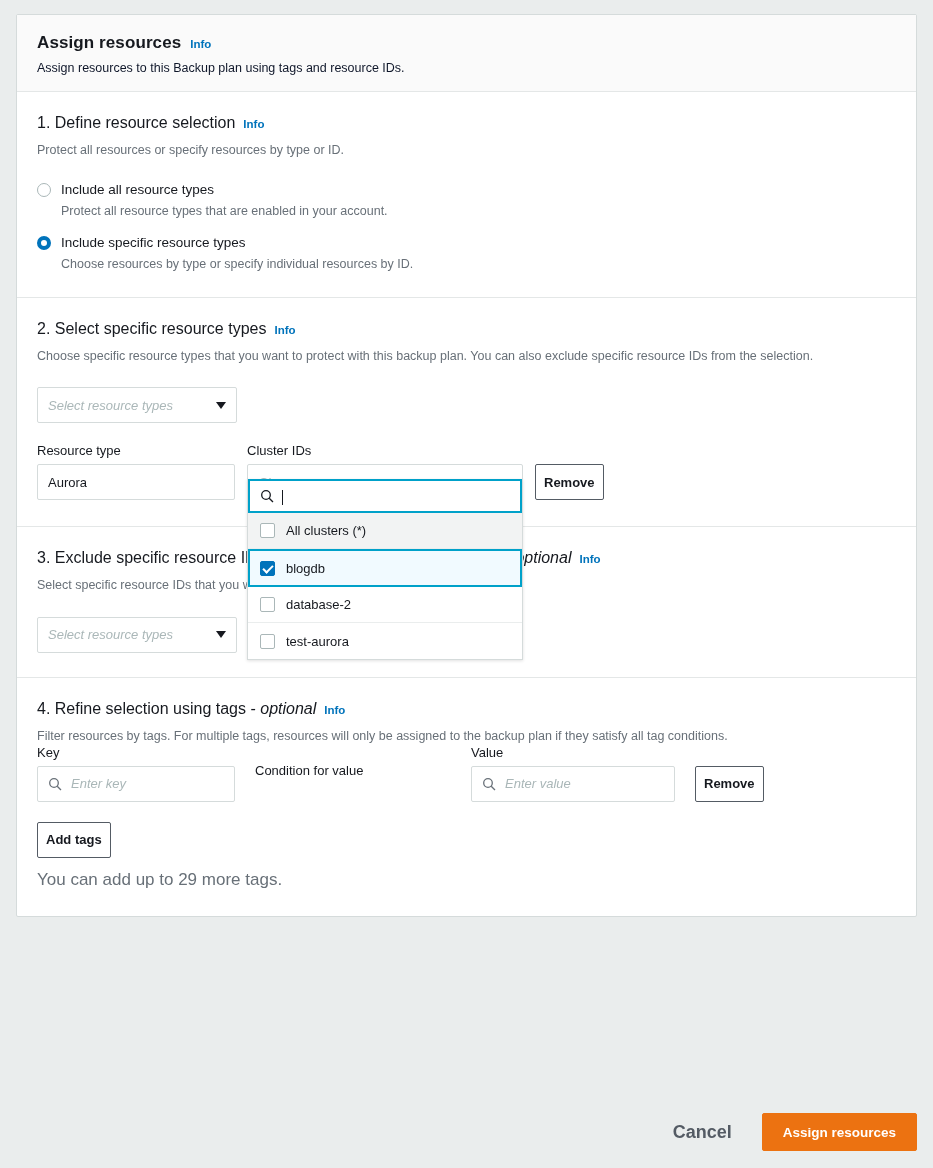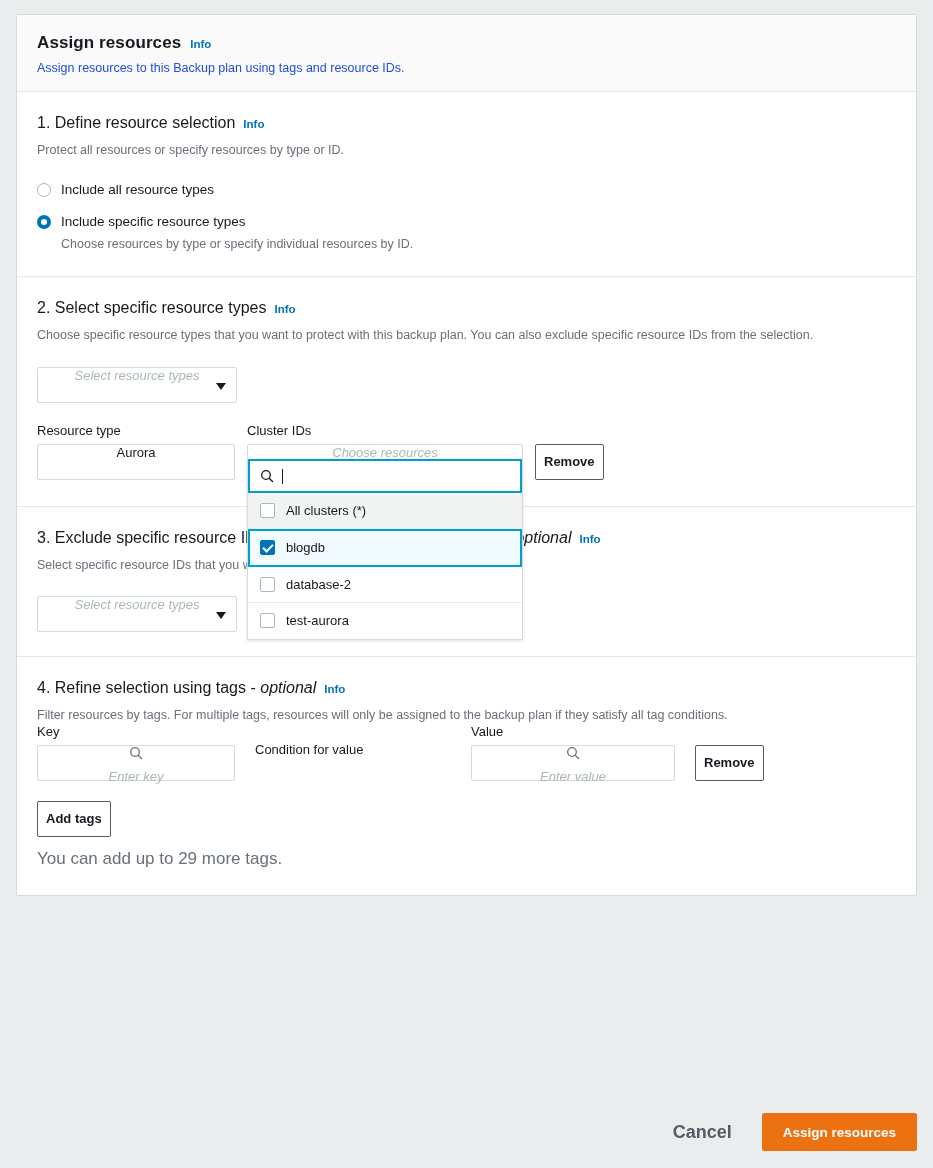--- a/index.html
+++ b/index.html
@@ -37,21 +37,21 @@
   .card-title {
     font-size: 17px; font-weight: bold; color: #16191F;
     letter-spacing: .1px;
   }
   .info-link {
     font-size: 11.5px; font-weight: bold; color: #0073BB;
     cursor: pointer;
   }
   .card-subtitle {
     margin-top: 8px;
-    font-size: 12.5px; color: #1d4ed8;
+    font-size: 12.5px; color: #0f172a;
   }
 
   
   .section {
     padding: 22px 20px 24px 20px;
     border-bottom: 1px solid #E4E7E7;
     position: relative;
   }
   .section.last { border-bottom: none; }
   .section-head {
@@ -99,21 +99,20 @@
   }
   .control {
     height: 36px;
     border: 1px solid #AAB7B8;
     border-radius: 2px;
     background: #fff;
     display: flex; align-items: center;
     padding: 0 10px;
     font-size: 13px;
     color: #16191F;
-    flex-direction: column;
   }
   .control.placeholder-ctl { border-color: #D5DBDB; }
   .ph { color: #AAB7B8; font-style: italic; font-size: 13px; }
   .caret-down, .caret-up {
     width: 0; height: 0; margin-left: auto;
     border-left: 5px solid transparent;
     border-right: 5px solid transparent;
   }
   .caret-down { border-top: 7px solid #16191F; }
   .caret-up   { border-bottom: 7px solid #16191F; }
@@ -255,20 +254,21 @@
         <span class="section-title">1. Define resource selection</span>
         <span class="info-link">Info</span>
       </div>
       <div class="section-desc">Protect all resources or specify resources by type or ID.</div>
 
       <div class="radio-group">
         <div class="radio-row">
           <span class="radio"></span>
           <span class="radio-texts">
             <span class="radio-label" style="display:block">Include all resource types</span>
+            <span class="radio-sub" style="display:block">Protect all resource types that are enabled in your account.</span>
           </span>
         </div>
         <div class="radio-row">
           <span class="radio checked"></span>
           <span class="radio-texts">
             <span class="radio-label" style="display:block">Include specific resource types</span>
             <span class="radio-sub" style="display:block">Choose resources by type or specify individual resources by ID.</span>
           </span>
         </div>
       </div>

